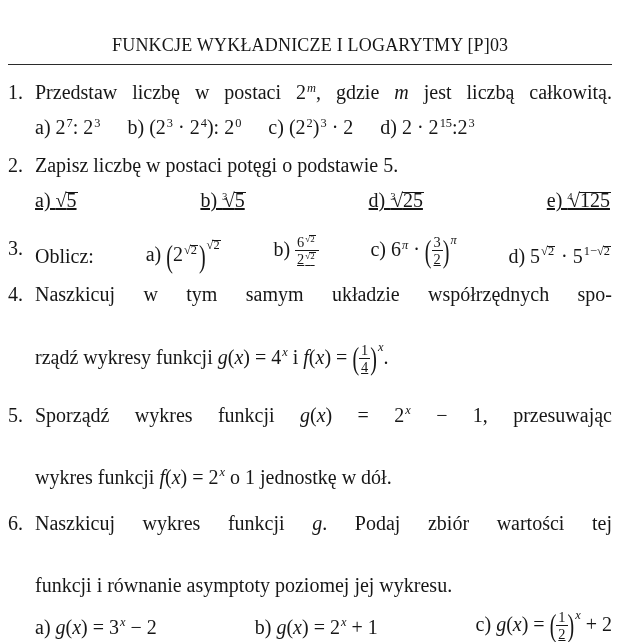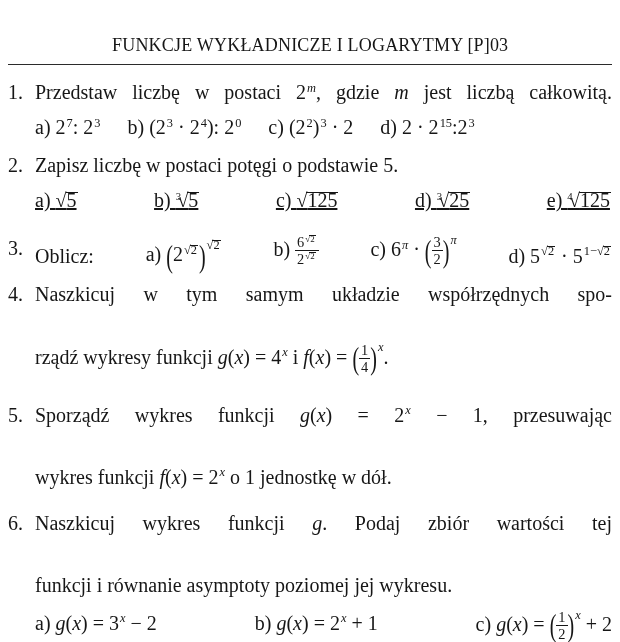--- a/index.html
+++ b/index.html
@@ -14,21 +14,21 @@
       border-bottom:1.6px solid #2b2b2b;padding-bottom:7px;font-size:18px;}
   .hd-title{letter-spacing:.2px;}
   .pagenum{}
   
   main{padding-top:14px;}
   .ex-line{display:flex;}
   .ex-num{flex:0 0 27px;}
   .ex-body{flex:1;min-width:0;}
   .cont{padding-left:27px;margin-top:36px;}
   .jtext{text-align:justify;text-align-last:justify;}
-  .opts{display:flex;align-items:flex-start;padding-left:27px;}
+  .opts{display:flex;align-items:center;padding-left:27px;}
   .opts-sb{justify-content:space-between;}
   .ex1 .opts{margin-top:9px;column-gap:27px;}
   .ex2{margin-top:12px;}
   .ex2 .opts{margin-top:9px;text-decoration:underline;}
   .ex3{margin-top:22px;}
   .ex3 .ex-body{display:flex;align-items:flex-end;justify-content:space-between;}
   .ex4{margin-top:12px;}
   .ex5{margin-top:26px;}
   .ex6{margin-top:20px;}
   .ex6 .opts{margin-top:12px;}
@@ -38,21 +38,21 @@
   sup.m-sup{font-size:62%;line-height:0;position:relative;top:-0.6em;
             vertical-align:baseline;margin-left:1px;}
   .m-bp{white-space:nowrap;}
   .m-bp + sup.m-sup{top:-1.0em;}
   .m-paren{display:inline-block;transform:scaleY(1.6);transform-origin:50% 52%;
            vertical-align:-0.06em;}
   .m-frac{display:inline-flex;flex-direction:column;align-items:center;
           vertical-align:middle;font-size:72%;line-height:1.12;
           position:relative;top:-0.08em;text-align:center;}
   .m-num{border-bottom:0.09em solid currentColor;padding:0 2px;}
-  .m-den{padding:0 2px;}
+  .m-den{padding:0 2px;text-decoration:underline;}
   .m-root{white-space:nowrap;}
   .m-ridx{font-size:54%;position:relative;top:-0.68em;margin-right:-0.35em;}
   .m-rad{position:relative;padding:0 2px 0 1px;margin-left:-1px;}
   .m-rad::after{content:"";position:absolute;left:0;right:1px;top:0.14em;
                 border-top:0.07em solid currentColor;}
 </style>
 </head>
 <body>
 
 <div class="page">
@@ -78,21 +78,20 @@
     </section>
 
     <section class="ex ex2">
       <div class="ex-line">
         <span class="ex-num">2.</span>
         <div class="ex-body">Zapisz liczbę w postaci potęgi o podstawie 5.</div>
       </div>
       <div class="opts opts-sb">
         <span class="opt">a) <span class="m-root"><span class="m-rsign">√</span><span class="m-rad">5</span></span></span>
         <span class="opt">b) <span class="m-root"><span class="m-ridx">3</span><span class="m-rsign">√</span><span class="m-rad">5</span></span></span>
-        <span class="opt">c) <span class="m-root"><span class="m-rsign">√</span><span class="m-rad">125</span></span></span>
         <span class="opt">d) <span class="m-root"><span class="m-ridx">3</span><span class="m-rsign">√</span><span class="m-rad">25</span></span></span>
         <span class="opt">e) <span class="m-root"><span class="m-ridx">4</span><span class="m-rsign">√</span><span class="m-rad">125</span></span></span>
       </div>
     </section>
 
     <section class="ex ex3">
       <div class="ex-line">
         <span class="ex-num">3.</span>
         <div class="ex-body">
           <span class="ex-label">Oblicz:</span>

